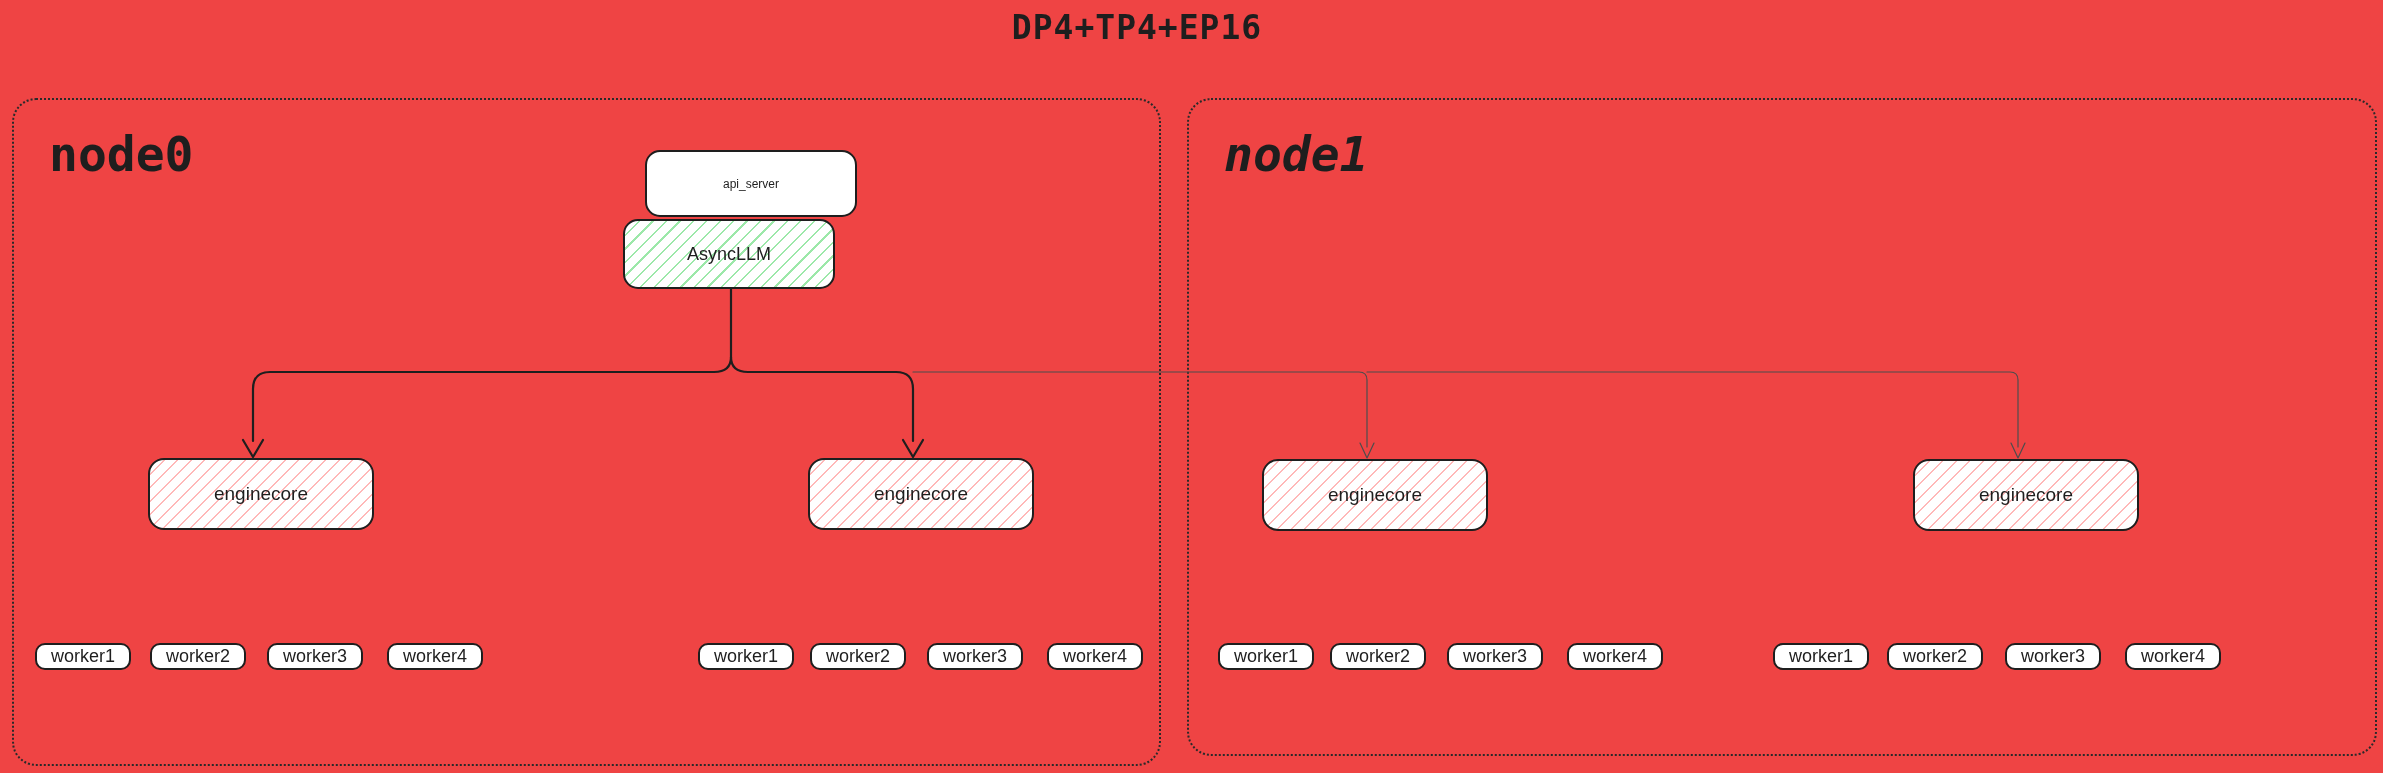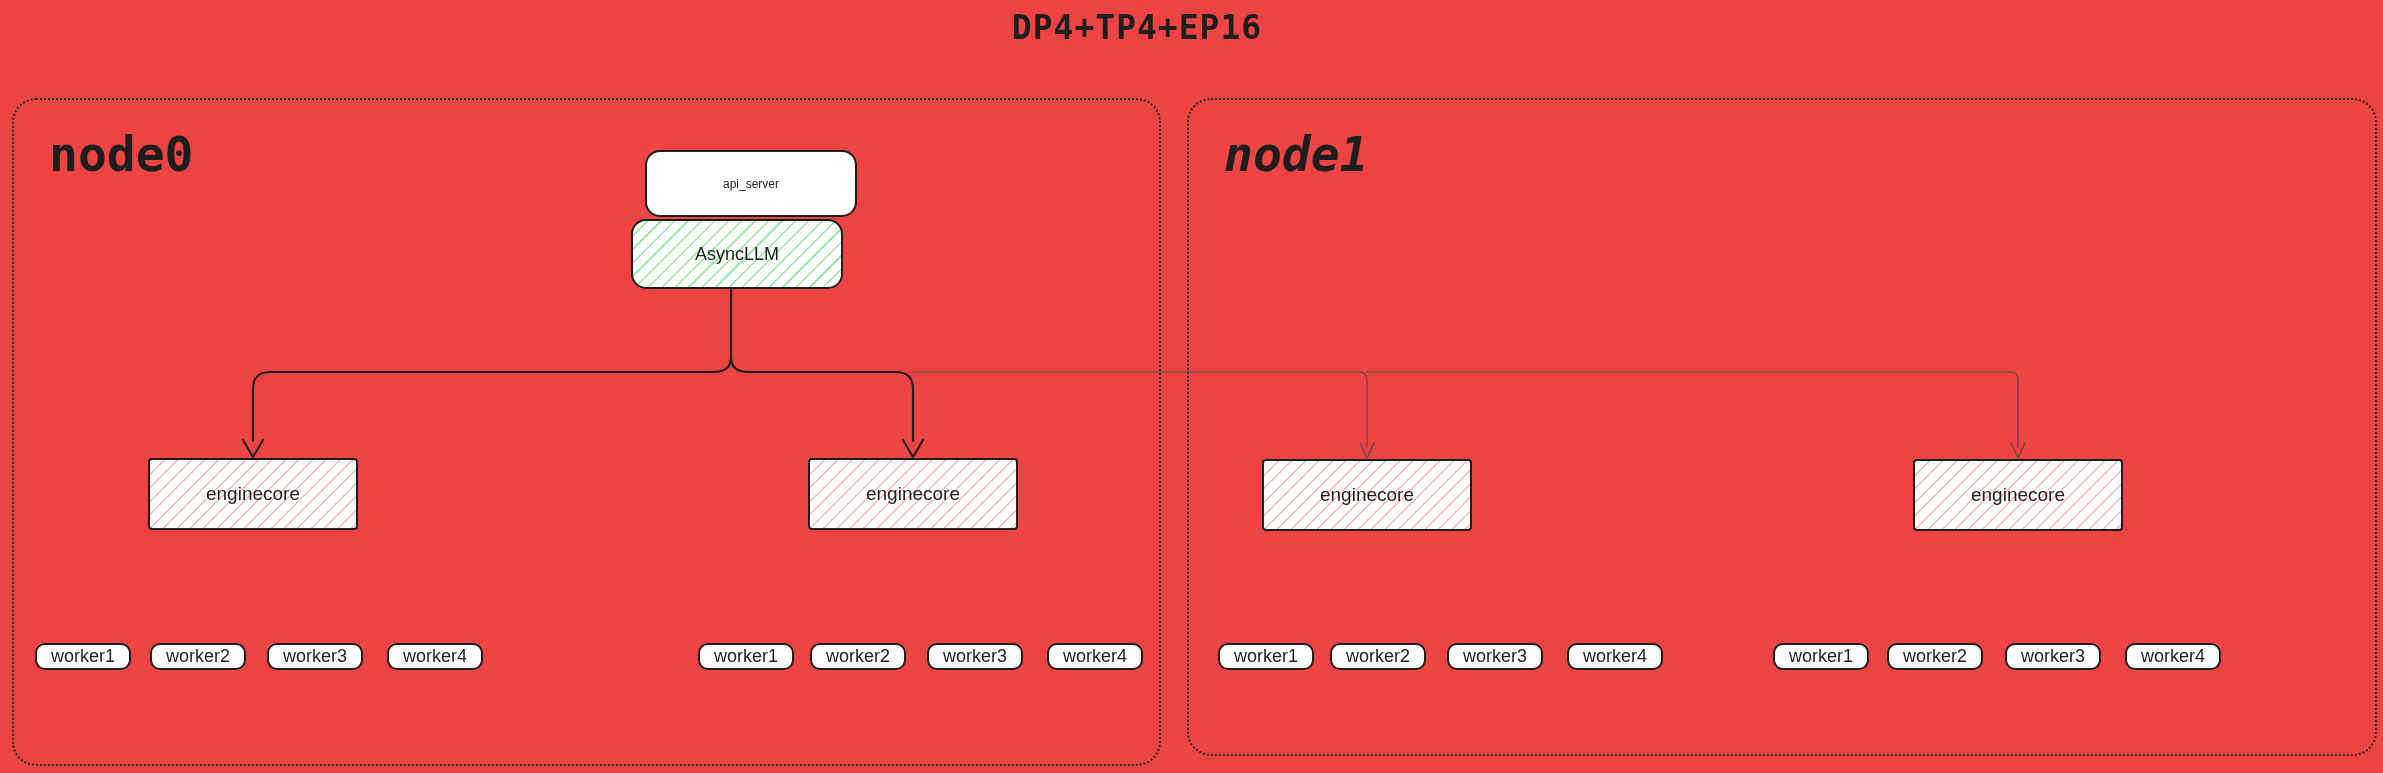--- a/index.html
+++ b/index.html
@@ -24,32 +24,32 @@
   .node-label{
     position:absolute;top:26px;left:35px;
     font-family:"DejaVu Sans Mono",monospace;font-weight:bold;font-size:48px;
   }
   .shape{
     position:absolute;box-sizing:border-box;border:2.2px solid var(--border);
     display:flex;align-items:center;justify-content:center;
     background:#ffffff;font-size:19px;white-space:nowrap;
   }
   .stack-top{border-radius:15px;}
-  .stack-bottom{border-radius:15px;margin-left:8px;}
+  .stack-bottom{border-radius:15px;}
   .hatch-green{
     background:#ffffff repeating-linear-gradient(135deg,
       var(--green_hatch) 0px, var(--green_hatch) 1.6px,
       transparent 1.6px, transparent 9.5px);
   }
   .hatch-red{
     background:#ffffff repeating-linear-gradient(135deg,
       var(--red_hatch) 0px, var(--red_hatch) 1.4px,
       transparent 1.4px, transparent 9.5px);
   }
-  .engine{border-radius:4px;width:210px;height:72px;}
+  .engine{border-radius:16px;width:226px;height:72px;}
   .worker{border-radius:10px;width:96px;height:27px;font-size:18px;}
   .lines{position:absolute;inset:0;pointer-events:none;}
   .stroke-thick{fill:none;stroke:var(--border);stroke-width:2.2;stroke-linecap:round;stroke-linejoin:round;}
   .stroke-thin{fill:none;stroke:var(--thin_line);stroke-width:1.2;stroke-linecap:round;stroke-linejoin:round;}
 </style>
 </head>
 <body>
 
 <div class="canvas">
 

